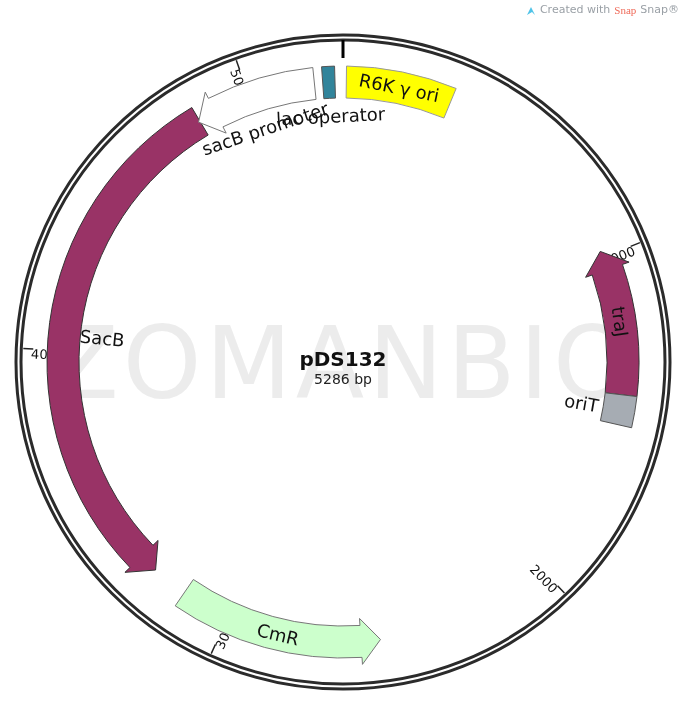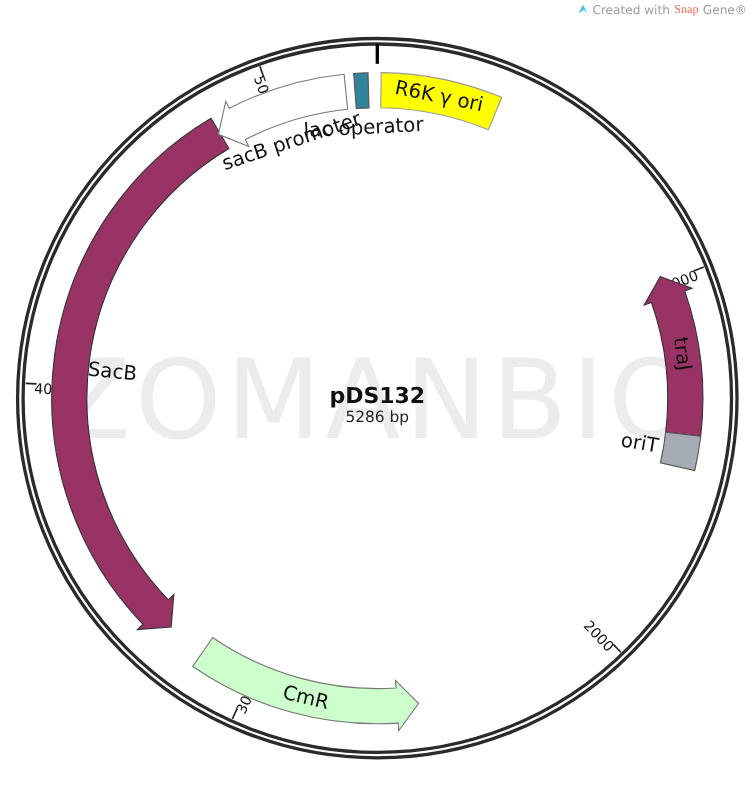--- a/index.html
+++ b/index.html
@@ -1,36 +1,36 @@
 <!DOCTYPE html>
 <html><head>
 <meta charset="utf-8">
 <style>
   html, body { margin:0; padding:0; background:#ffffff; }
   body { width:687px; height:724px; position:relative; overflow:hidden; font-family:"DejaVu Sans", sans-serif; }
   #map { position:absolute; left:0; top:0; width:687px; height:724px; }
-  .credit { position:absolute; right:8px; top:3px; font-size:11px; color:#9aa0a6; font-family:"DejaVu Sans", sans-serif; display:flex; align-items:flex-start; gap:4px; }
+  .credit { position:absolute; right:8px; top:3px; font-size:11px; color:#9aa0a6; font-family:"DejaVu Sans", sans-serif; display:flex; align-items:flex-end; gap:4px; }
   .credit .brand { color:#ef6b5a;font-family:Liberation Serif, serif; }
   .credit .icon { width:10px; height:10px; display:inline-block; }
   .watermark { font-family:"DejaVu Sans", sans-serif; font-size:100px; fill:#e6e6e6; opacity:0.75; letter-spacing:4px; }
   .title { font-family:"DejaVu Sans", sans-serif; font-size:20px; font-weight:bold; fill:#111; }
   .sub { font-family:"DejaVu Sans", sans-serif; font-size:14px; fill:#222; }
   .tick-label { font-family:"DejaVu Sans", sans-serif; font-size:13px; fill:#111; }
   .feat-label { font-family:"DejaVu Sans", sans-serif; font-size:18px; fill:#111; }
 </style>
 </head>
 <body>
 
 <div class="credit">
   <svg class="icon" viewBox="0 0 10 10">
       <path d="M1 9 L5 1 L9 9 L6 6 Z" fill="#4fc3e8"></path>
     </svg>
   <span>Created with </span>
     <span class="brand">Snap</span>
-    <span>Gene®</span>
+    <span>Snap®</span>
 </div>
 
 <svg id="map" viewBox="0 0 687 724" xmlns="http://www.w3.org/2000/svg">
   <text class="watermark" x="343" y="398" text-anchor="middle">ZOMANBIO</text>
 
   <g>
     <circle cx="343" cy="362" r="327" fill="none" stroke="#2b2b2b" stroke-width="3"></circle>
     <circle cx="343" cy="362" r="322" fill="none" stroke="#2b2b2b" stroke-width="3"></circle>
   </g>
   <line x1="343" y1="40" x2="343" y2="58" stroke="#000" stroke-width="3"></line>

